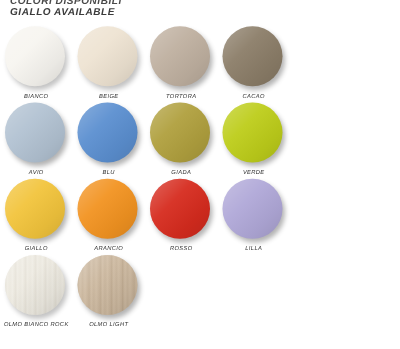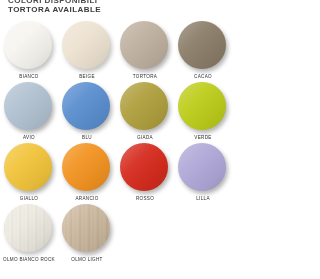--- a/index.html
+++ b/index.html
@@ -3,21 +3,21 @@
 <meta charset="utf-8">
 <style>
   html,body{margin:0;padding:0;}
   body{
     width:247px;height:279px;
     background:#ffffff;
     font-family:"Liberation Sans","DejaVu Sans",sans-serif;
     overflow:hidden;
     position:relative;
   }
-  .page{position:relative;width:247px;height:278px;}
+  .page{position:relative;width:247px;height:278px;font-style:italic;}
 
   
   .header{
     position:absolute;
     left:8px; top:-4px;
     line-height:9px;
   }
   .header .ln{
     display:block;
     font-size:8px;
@@ -106,21 +106,21 @@
     font-weight:normal;
   }
 </style>
 </head>
 <body>
 
 <div class="page">
 
   <div class="header">
     <span class="ln ln1">COLORI DISPONIBILI</span>
-    <span class="ln ln2">TORTORA AVAILABLE</span>
+    <span class="ln ln2">GIALLO AVAILABLE</span>
   </div>
 
   <div class="grid">
 
     <div class="row">
       <div class="cell">
         <div class="swatch-wrap">
           <div class="swatch pale" style="background-color: rgb(247, 245, 240);"></div>
         </div>
         <div class="label">BIANCO</div>

